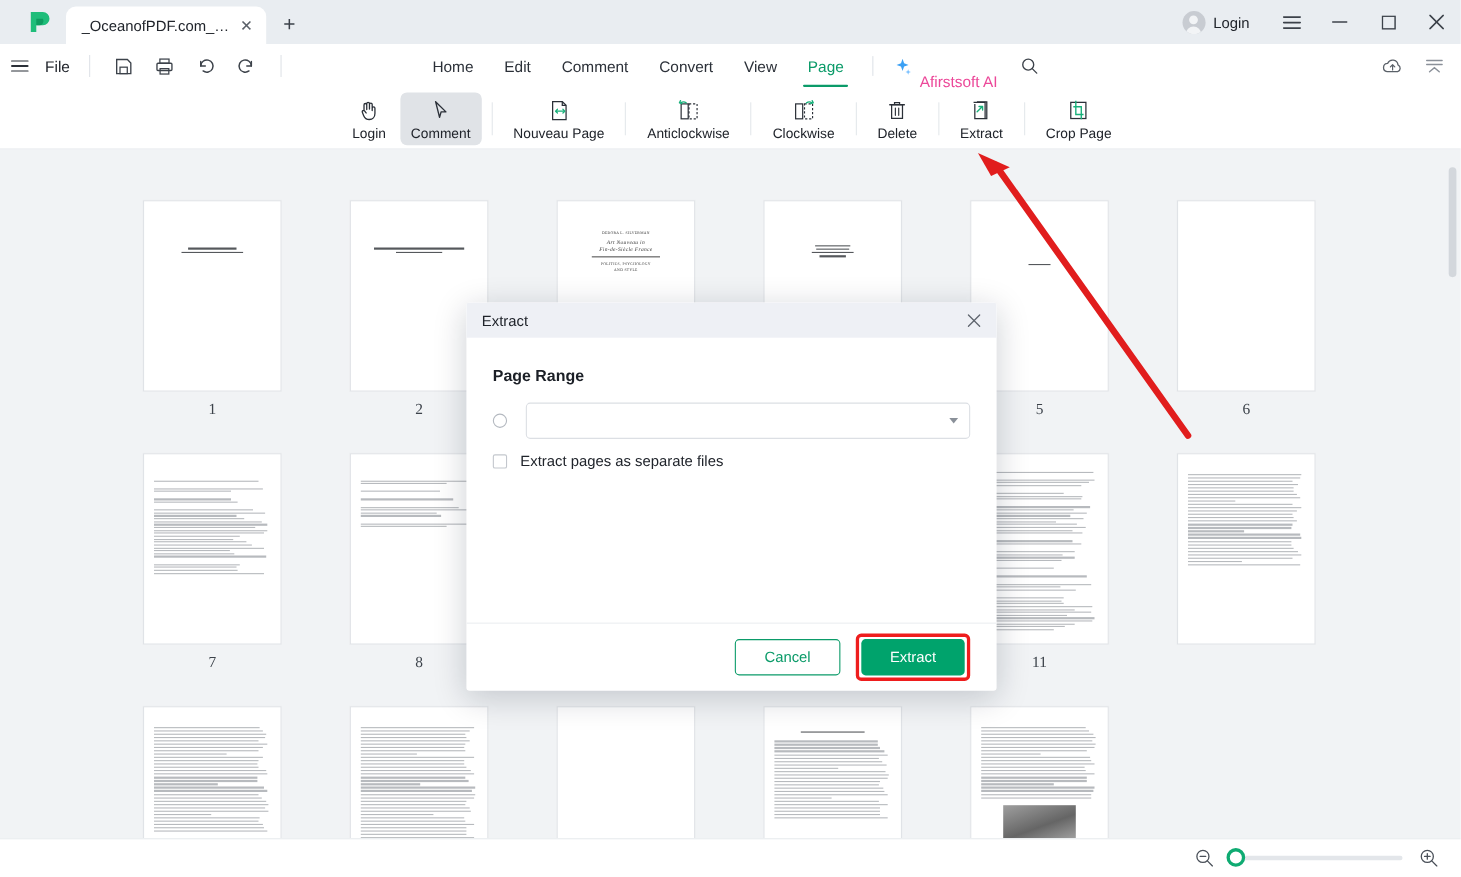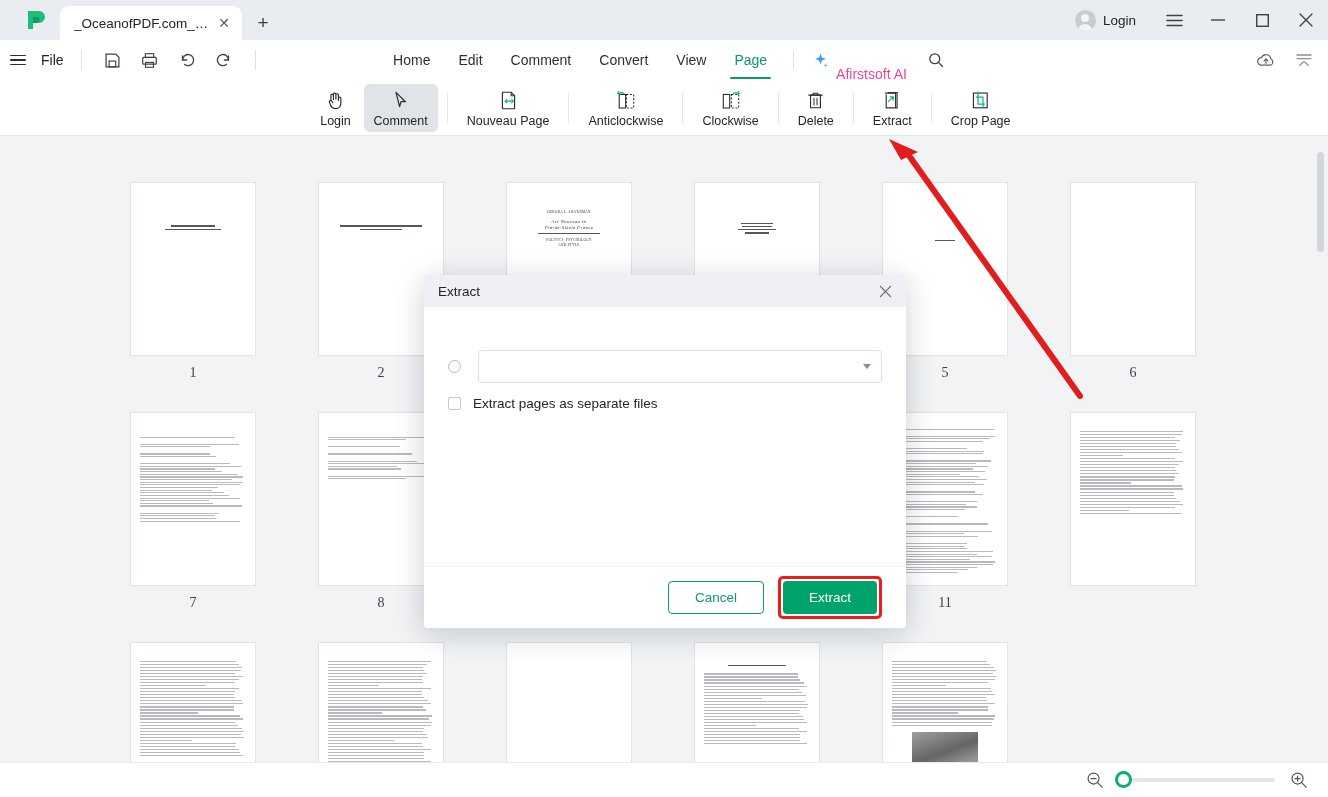--- a/index.html
+++ b/index.html
@@ -784,20 +784,21 @@
         <svg width="13" height="13" viewBox="0 0 14 14">
             <g stroke="#5e646d" stroke-width="1.25" stroke-linecap="round">
               <line x1="1.5" y1="1.5" x2="12.5" y2="12.5"></line>
               <line x1="12.5" y1="1.5" x2="1.5" y2="12.5"></line>
             </g>
           </svg>
       </span>
     </div>
 
     <div class="dlg-body">
+      <div class="sec-title">Page Range</div>
 
       <div class="row" style="margin-top:16px;">
         <span class="radio"></span>
         <span class="select">
           <span></span>
           <span class="caret"></span>
         </span>
       </div>
 
 

